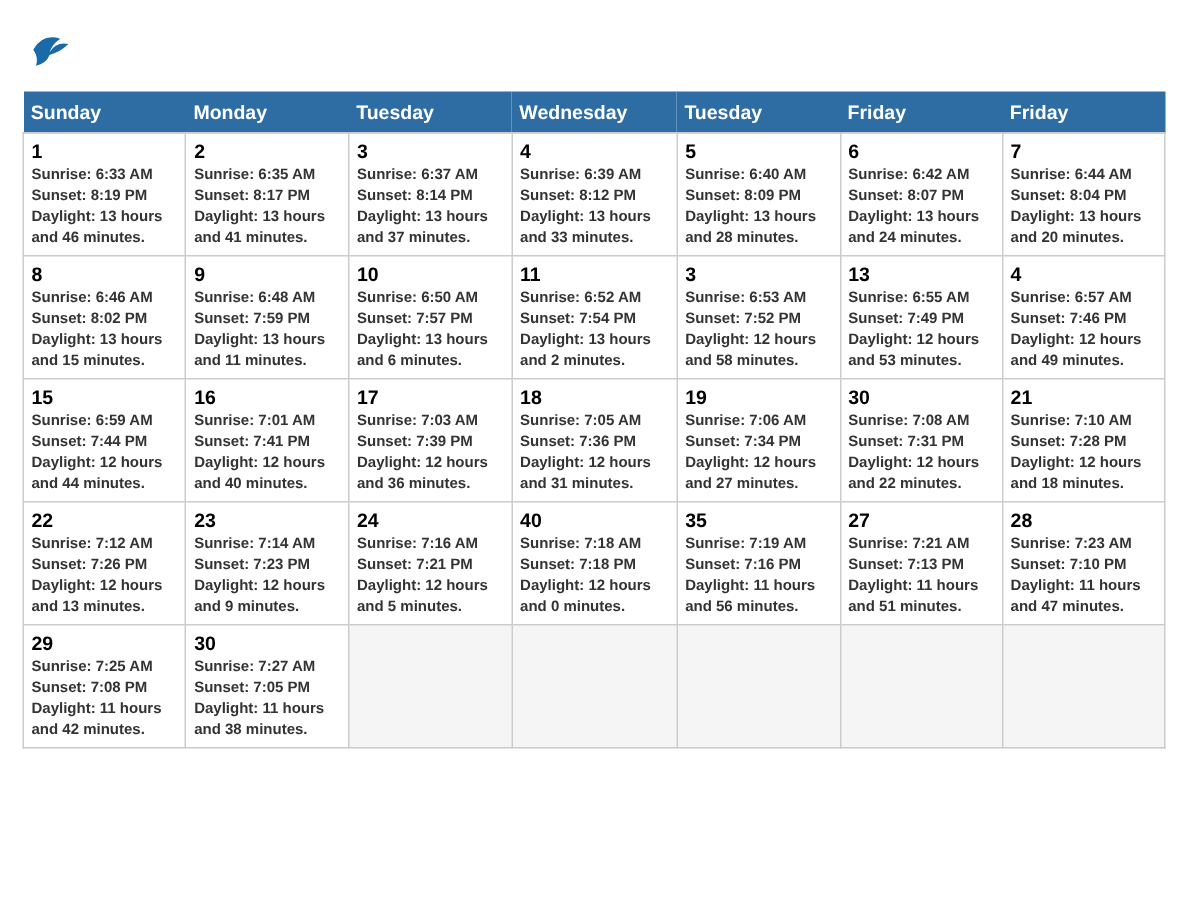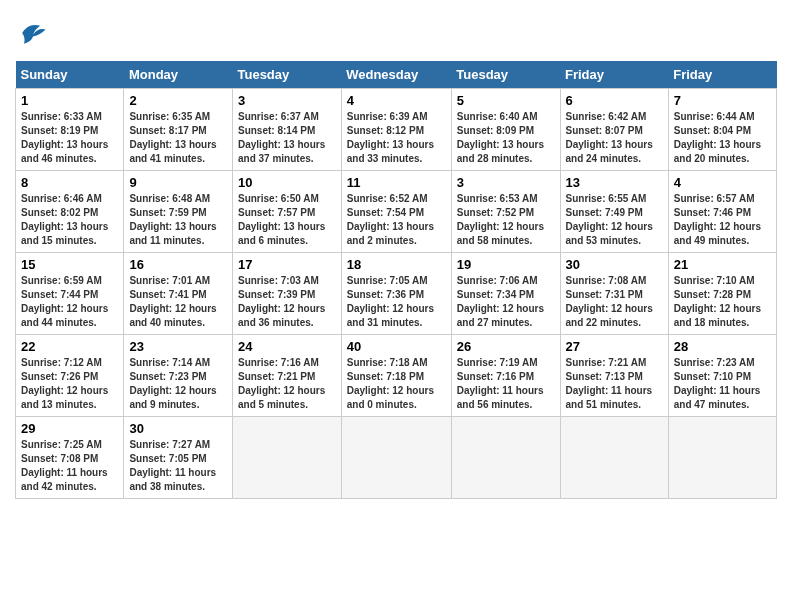--- a/index.html
+++ b/index.html
@@ -210,21 +210,21 @@
         </td>
         <td>
           <span class="day-num">24</span>
           <div class="day-info">Sunrise: 7:16 AM<br>Sunset: 7:21 PM<br>Daylight: 12 hours and 5 minutes.</div>
         </td>
         <td>
           <span class="day-num">40</span>
           <div class="day-info">Sunrise: 7:18 AM<br>Sunset: 7:18 PM<br>Daylight: 12 hours and 0 minutes.</div>
         </td>
         <td>
-          <span class="day-num">26</span>
+          <span class="day-num">35</span>
           <div class="day-info">Sunrise: 7:19 AM<br>Sunset: 7:16 PM<br>Daylight: 11 hours and 56 minutes.</div>
         </td>
         <td>
           <span class="day-num">27</span>
           <div class="day-info">Sunrise: 7:21 AM<br>Sunset: 7:13 PM<br>Daylight: 11 hours and 51 minutes.</div>
         </td>
         <td>
           <span class="day-num">28</span>
           <div class="day-info">Sunrise: 7:23 AM<br>Sunset: 7:10 PM<br>Daylight: 11 hours and 47 minutes.</div>
         </td>

